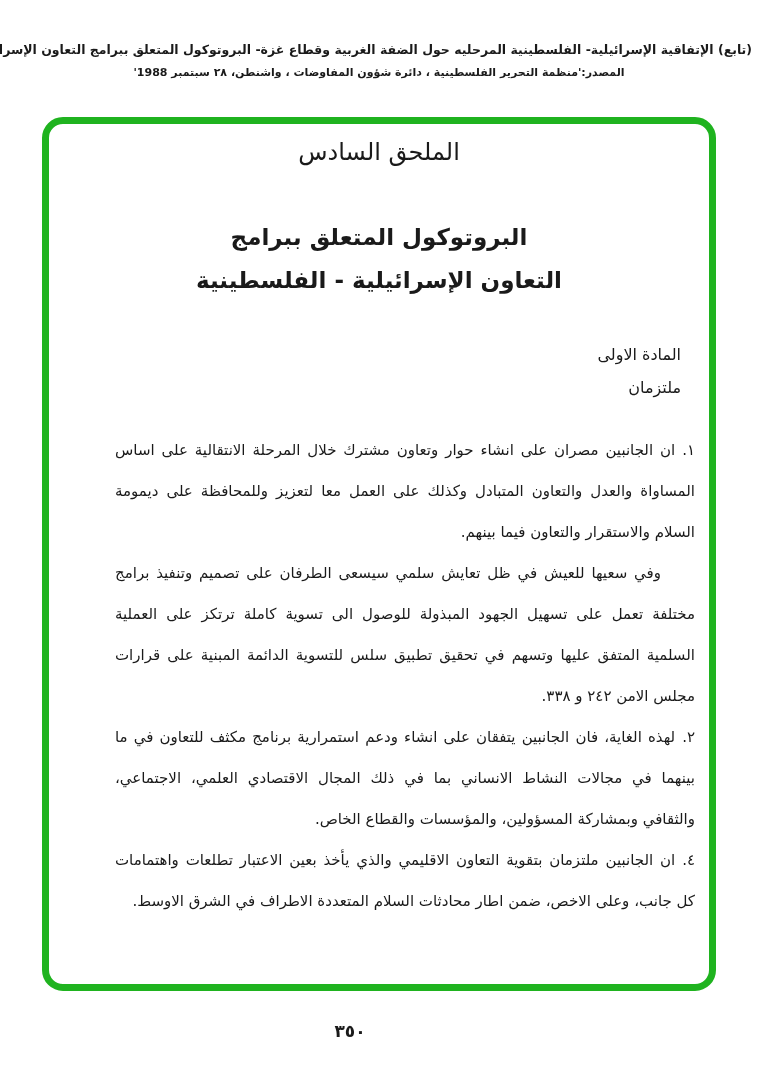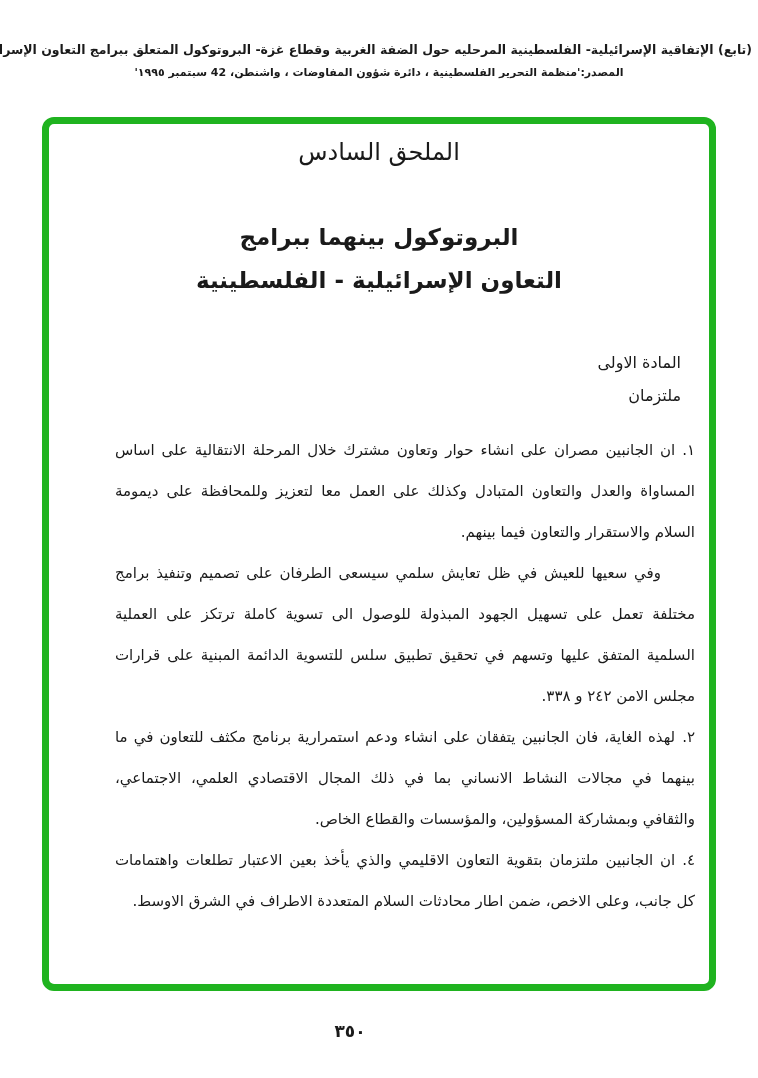--- a/index.html
+++ b/index.html
@@ -22,21 +22,21 @@
     font-weight: bold;
   }
   .header-line1 { font-size: 12.5px; letter-spacing: 0; white-space: nowrap; }
   .header-line2 { font-size: 11px; margin-top: 9px; }
 
   .frame {
     position: absolute;
     left: 42px; top: 117px;
     width: 674px; height: 874px;
     border: 7px solid #1fb31f;
-    border-radius: 12px;
+    border-radius: 21px;
     background: #ffffff;
   }
 
   .annex-title {
     position: absolute;
     top: 14px; left: 0; right: 0;
     direction: rtl;
     text-align: center;
     font-size: 24px;
     font-weight: 400;
@@ -47,21 +47,21 @@
     top: 92px; left: 0; right: 0;
     direction: rtl;
     text-align: center;
     font-weight: bold;
     font-size: 23px;
     line-height: 43px;
   }
 
   .article {
     position: absolute;
-    top: 222px; right: 28px;
+    top: 214px; right: 28px;
     direction: rtl;
     text-align: right;
     font-size: 16px;
     line-height: 33px;
   }
 
   .items {
     position: absolute;
     top: 306px; right: 14px; left: 66px;
     direction: rtl;
@@ -84,29 +84,29 @@
     direction: rtl;
   }
 </style>
 </head>
 <body>
 
 <div class="page">
 
   <header class="header">
     <div class="header-line1">(تابع) الإتفاقية الإسرائيلية- الفلسطينية المرحليه حول الضفة الغربية وقطاع غزة- البروتوكول المتعلق ببرامج التعاون الإسرائيلية- الفلسطينية</div>
-    <div class="header-line2">المصدر:'منظمة التحرير الفلسطينية ، دائرة شؤون المفاوضات ، واشنطن، 42 سبتمبر ١٩٩٥'</div>
+    <div class="header-line2">المصدر:'منظمة التحرير الفلسطينية ، دائرة شؤون المفاوضات ، واشنطن، ٢٨ سبتمبر 1988'</div>
   </header>
 
   <div class="frame">
 
     <div class="annex-title">الملحق السادس</div>
 
     <div class="protocol-title">
-      <div>البروتوكول بينهما ببرامج</div>
+      <div>البروتوكول المتعلق ببرامج</div>
       <div>التعاون الإسرائيلية - الفلسطينية</div>
     </div>
 
     <div class="article">
       <div>المادة الاولى</div>
       <div>ملتزمان</div>
     </div>
 
     <div class="items">
 

